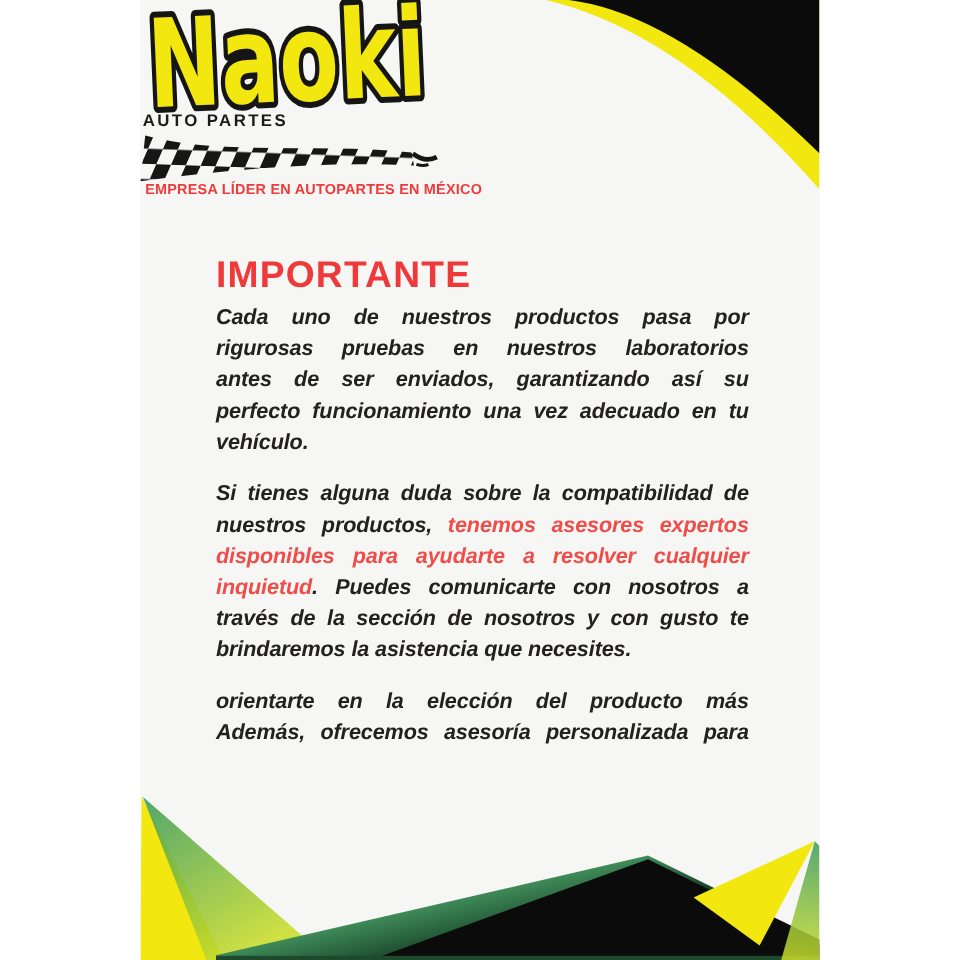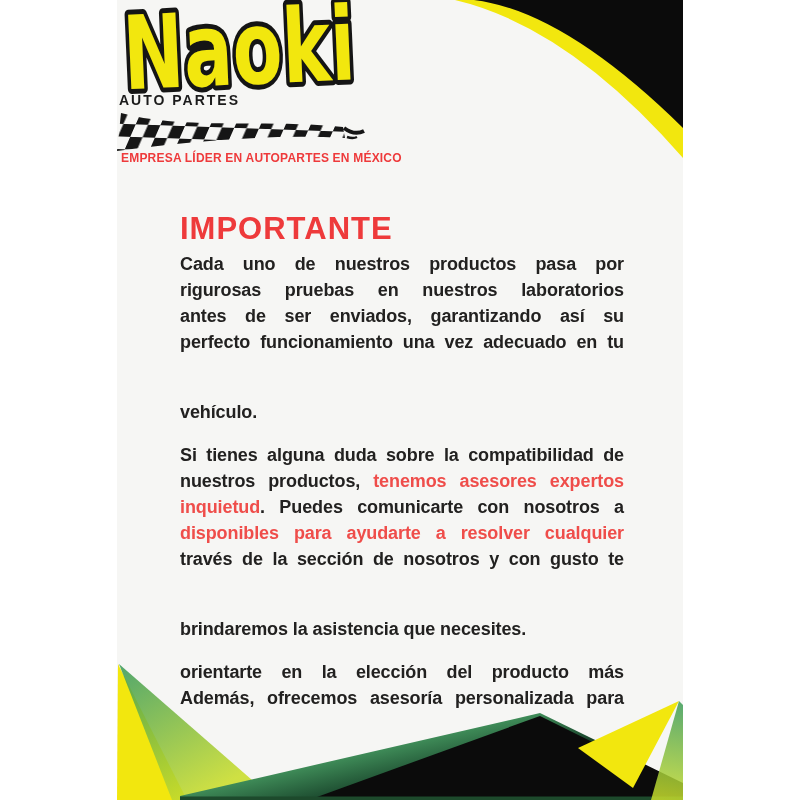--- a/index.html
+++ b/index.html
@@ -21,22 +21,22 @@
   .tagline{position:absolute;left:4px;top:151px;font-size:12px;font-weight:800;
            letter-spacing:.2px;color:var(--brand-red,#ee3a3b);white-space:nowrap;}
 
   .heading{position:absolute;left:63px;top:197px;font-size:31px;line-height:32px;
            font-weight:800;letter-spacing:1px;color:var(--brand-red,#ee3a3b);margin-top:16px;}
 
   .body-text{position:absolute;left:63px;top:251px;width:444px;
              font-size:18px;line-height:26px;font-weight:700;color:var(--text-dark,#222120);
              letter-spacing:-0.1px;}
   .para{margin:0 0 17px 0;}
-  .line{text-align:justify;text-align-last:justify;white-space:normal;}
-  .line.last{text-align-last:left;margin-top:44px;}
+  .line{text-align:justify;text-align-last:justify;white-space:normal;font-style:italic;}
+  .line.last{text-align-last:left;}
   .red{color:var(--highlight-red,#ef4d4a);}
 
   .bottom-svg{position:absolute;left:0;bottom:0;width:566px;height:140px;display:block;}
 </style>
 </head>
 <body>
 
 <div class="page">
   <div class="flyer">
 
@@ -73,22 +73,22 @@
         <div class="para">
           <div class="line"><span>Cada uno de nuestros productos pasa por</span></div>
           <div class="line"><span>rigurosas pruebas en nuestros laboratorios</span></div>
           <div class="line"><span>antes de ser enviados, garantizando así su</span></div>
           <div class="line"><span>perfecto funcionamiento una vez adecuado en tu</span></div>
           <div class="line last"><span>vehículo.</span></div>
         </div>
         <div class="para">
           <div class="line"><span>Si tienes alguna duda sobre la compatibilidad de</span></div>
           <div class="line"><span>nuestros productos, </span><span class="red">tenemos asesores expertos</span></div>
+          <div class="line"><span class="red">disponibles para ayudarte a resolver cualquier</span></div>
           <div class="line"><span class="red">inquietud</span><span>. Puedes comunicarte con nosotros a</span></div>
-          <div class="line"><span class="red">disponibles para ayudarte a resolver cualquier</span></div>
           <div class="line"><span>través de la sección de nosotros y con gusto te</span></div>
           <div class="line last"><span>brindaremos la asistencia que necesites.</span></div>
         </div>
         <div class="para">
           <div class="line"><span>orientarte en la elección del producto más</span></div>
           <div class="line"><span>Además, ofrecemos asesoría personalizada para</span></div>
         </div>
       </div>
 
     <svg class="bottom-svg" viewBox="0 660 566 140" preserveAspectRatio="none">

